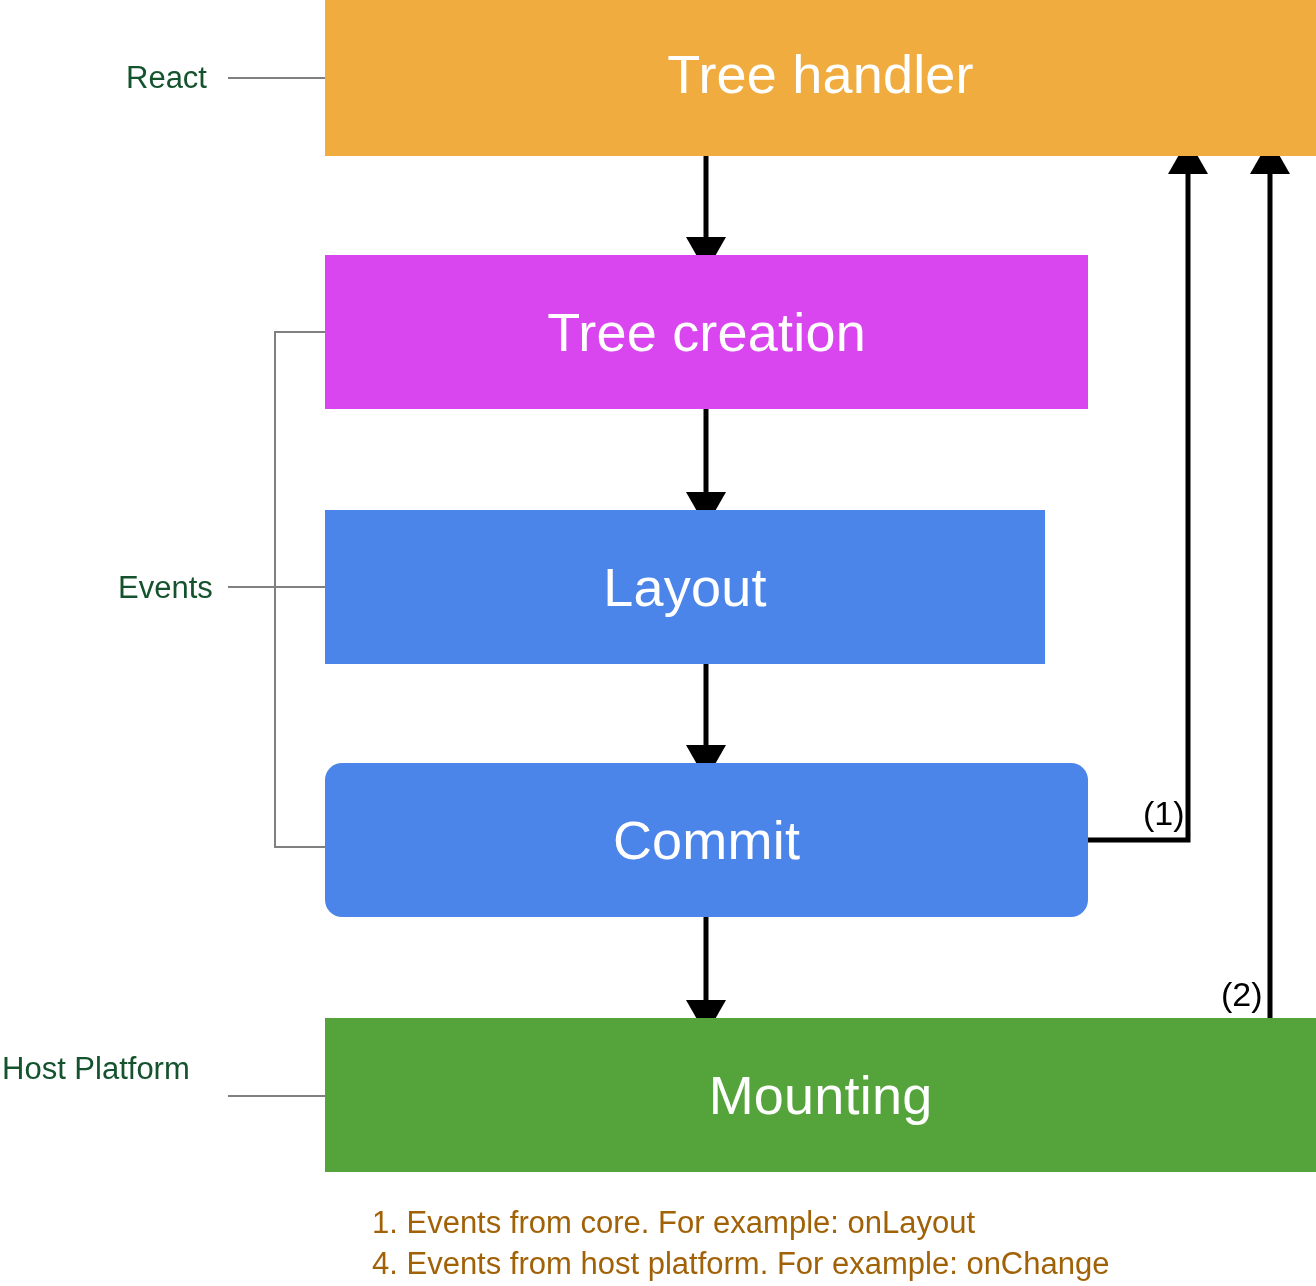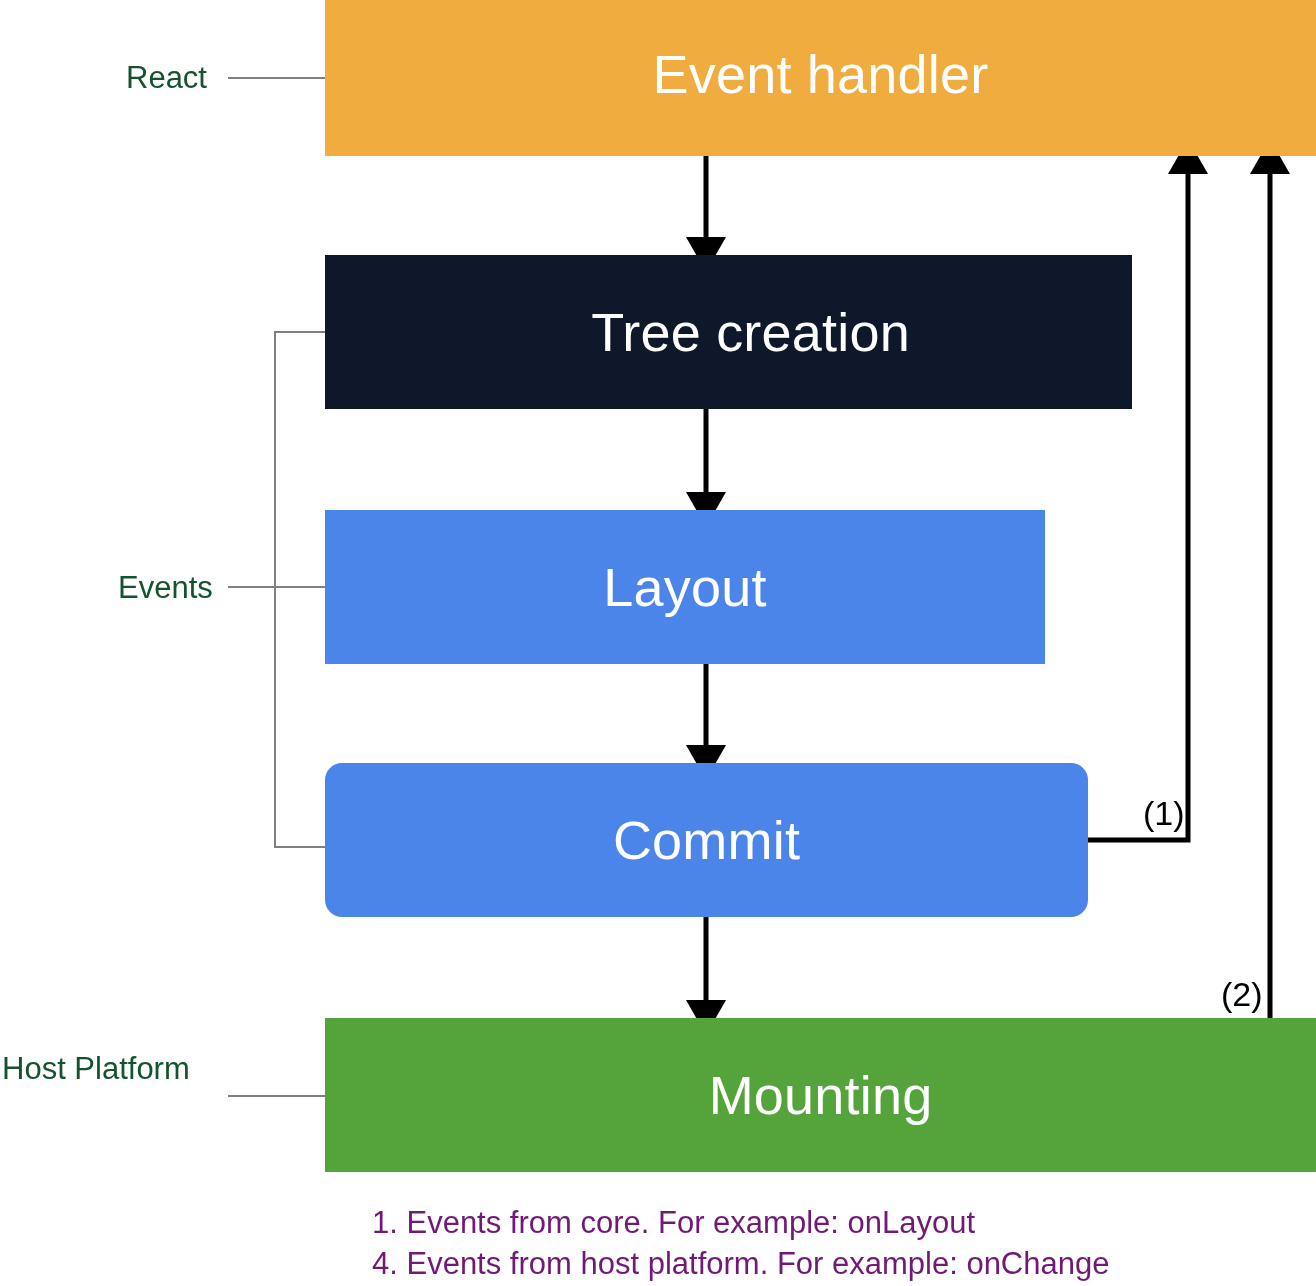--- a/index.html
+++ b/index.html
@@ -64,21 +64,21 @@
   }
   .lbl-one { left: 1143px; top: 796px; }
   .lbl-two { left: 1221px; top: 977px; }
 
   .legend {
     position: absolute;
     left: 372px;
     top: 1203px;
     font-family: "Liberation Sans", sans-serif;
     font-size: 31px;
-    color: #701a75;
+    color: #a16207;
     line-height: 1.32;
     white-space: nowrap;
   }
   .legend div { margin: 0; padding: 0; }
 </style>
 </head>
 <body>
 
 <div id="stage" style="background: rgb(255, 255, 255);">
 
@@ -103,24 +103,24 @@
 
     <line x1="228" y1="78" x2="325" y2="78" stroke="#808080" stroke-width="2"></line>
 
     <path d="M325,332 L275,332 L275,847 L325,847" fill="none" stroke="#808080" stroke-width="2"></path>
     <line x1="228" y1="587" x2="325" y2="587" stroke="#808080" stroke-width="2"></line>
 
     <line x1="228" y1="1096" x2="325" y2="1096" stroke="#808080" stroke-width="2"></line>
   </svg>
 
   <div class="node node-event" style="background: rgb(240, 172, 63);">
-    <span>Event handler</span>
+    <span>Tree handler</span>
   </div>
 
-  <div class="node node-tree" style="background: #0f172a; padding-left: 44px;">
+  <div class="node node-tree" style="background: #d946ef;">
     <span>Tree creation</span>
   </div>
 
   <div class="node node-layout" style="background: rgb(76, 133, 234);">
     <span>Layout</span>
   </div>
 
   <div class="node node-commit" style="background: rgb(76, 133, 234);">
     <span>Commit</span>
   </div>

